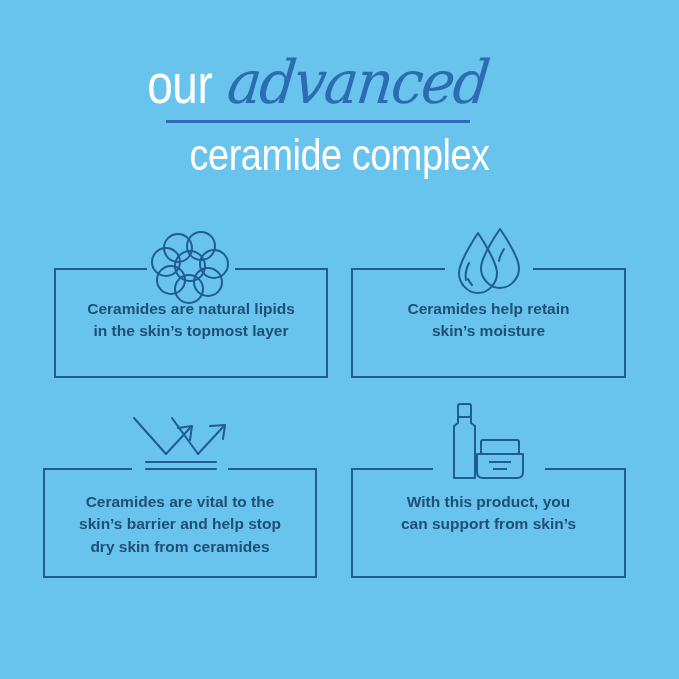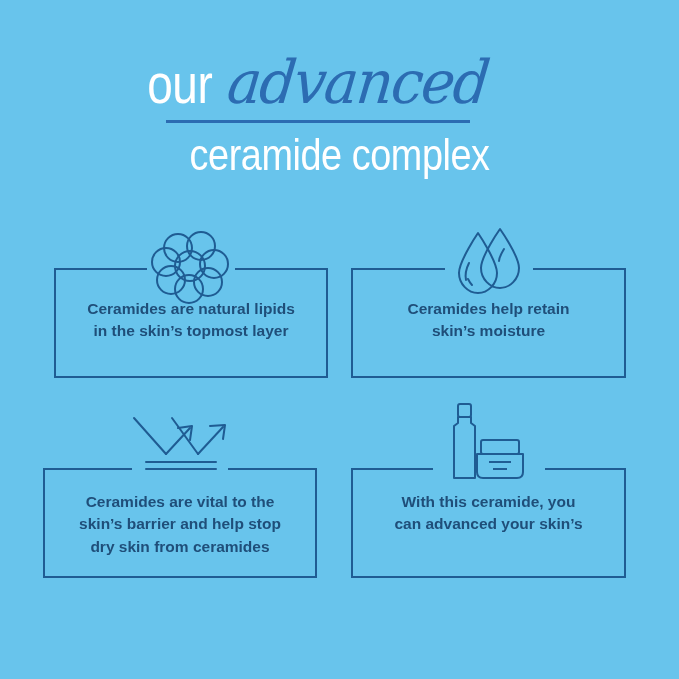--- a/index.html
+++ b/index.html
@@ -235,18 +235,18 @@
       <svg width="108" height="80" viewBox="0 0 108 80" fill="none" stroke="#1f5c93" stroke-width="2" stroke-linejoin="round">
         <rect x="23" y="2" width="13" height="13" rx="2"></rect>
         <path d="M23 15 L36 15 L36 21 L40 24 L40 76 L19 76 L19 24 L23 21 Z"></path>
         <rect x="46" y="38" width="38" height="14" rx="2"></rect>
         <path d="M42 52 L88 52 L88 70 Q88 76 82 76 L48 76 Q42 76 42 70 Z"></path>
         <path d="M54 60 L76 60"></path>
         <path d="M58 67 L72 67"></path>
       </svg>
     </div>
     <div class="card-text">
-      <div>With this ceramide, you</div>
-      <div>can advanced your skin’s</div>
+      <div>With this product, you</div>
+      <div>can support from skin’s</div>
     </div>
   </div>
 
 </div>
 
 </body></html>

